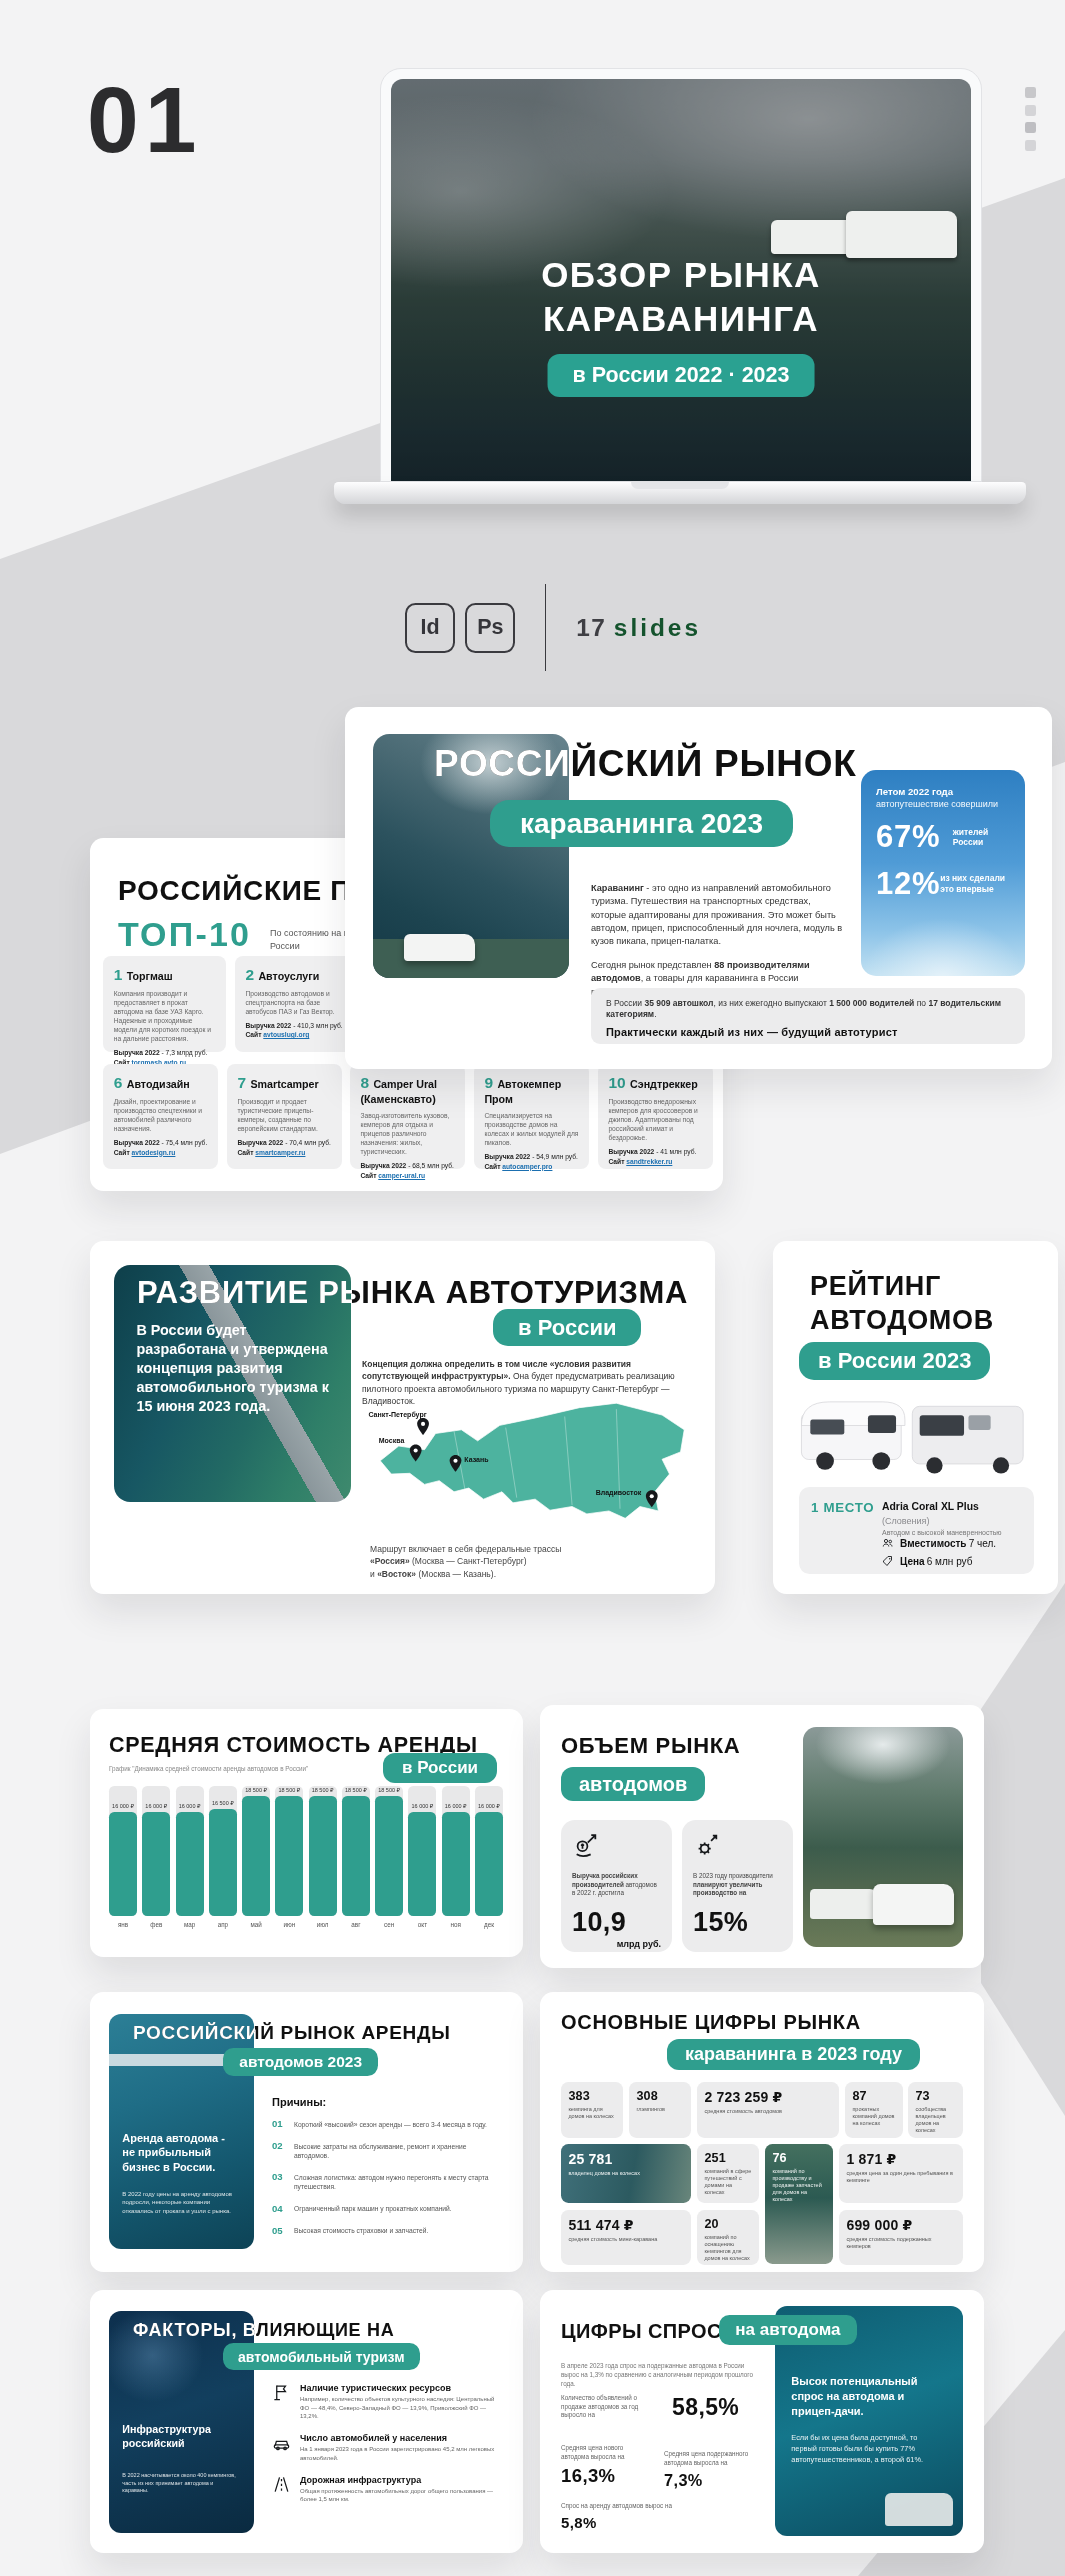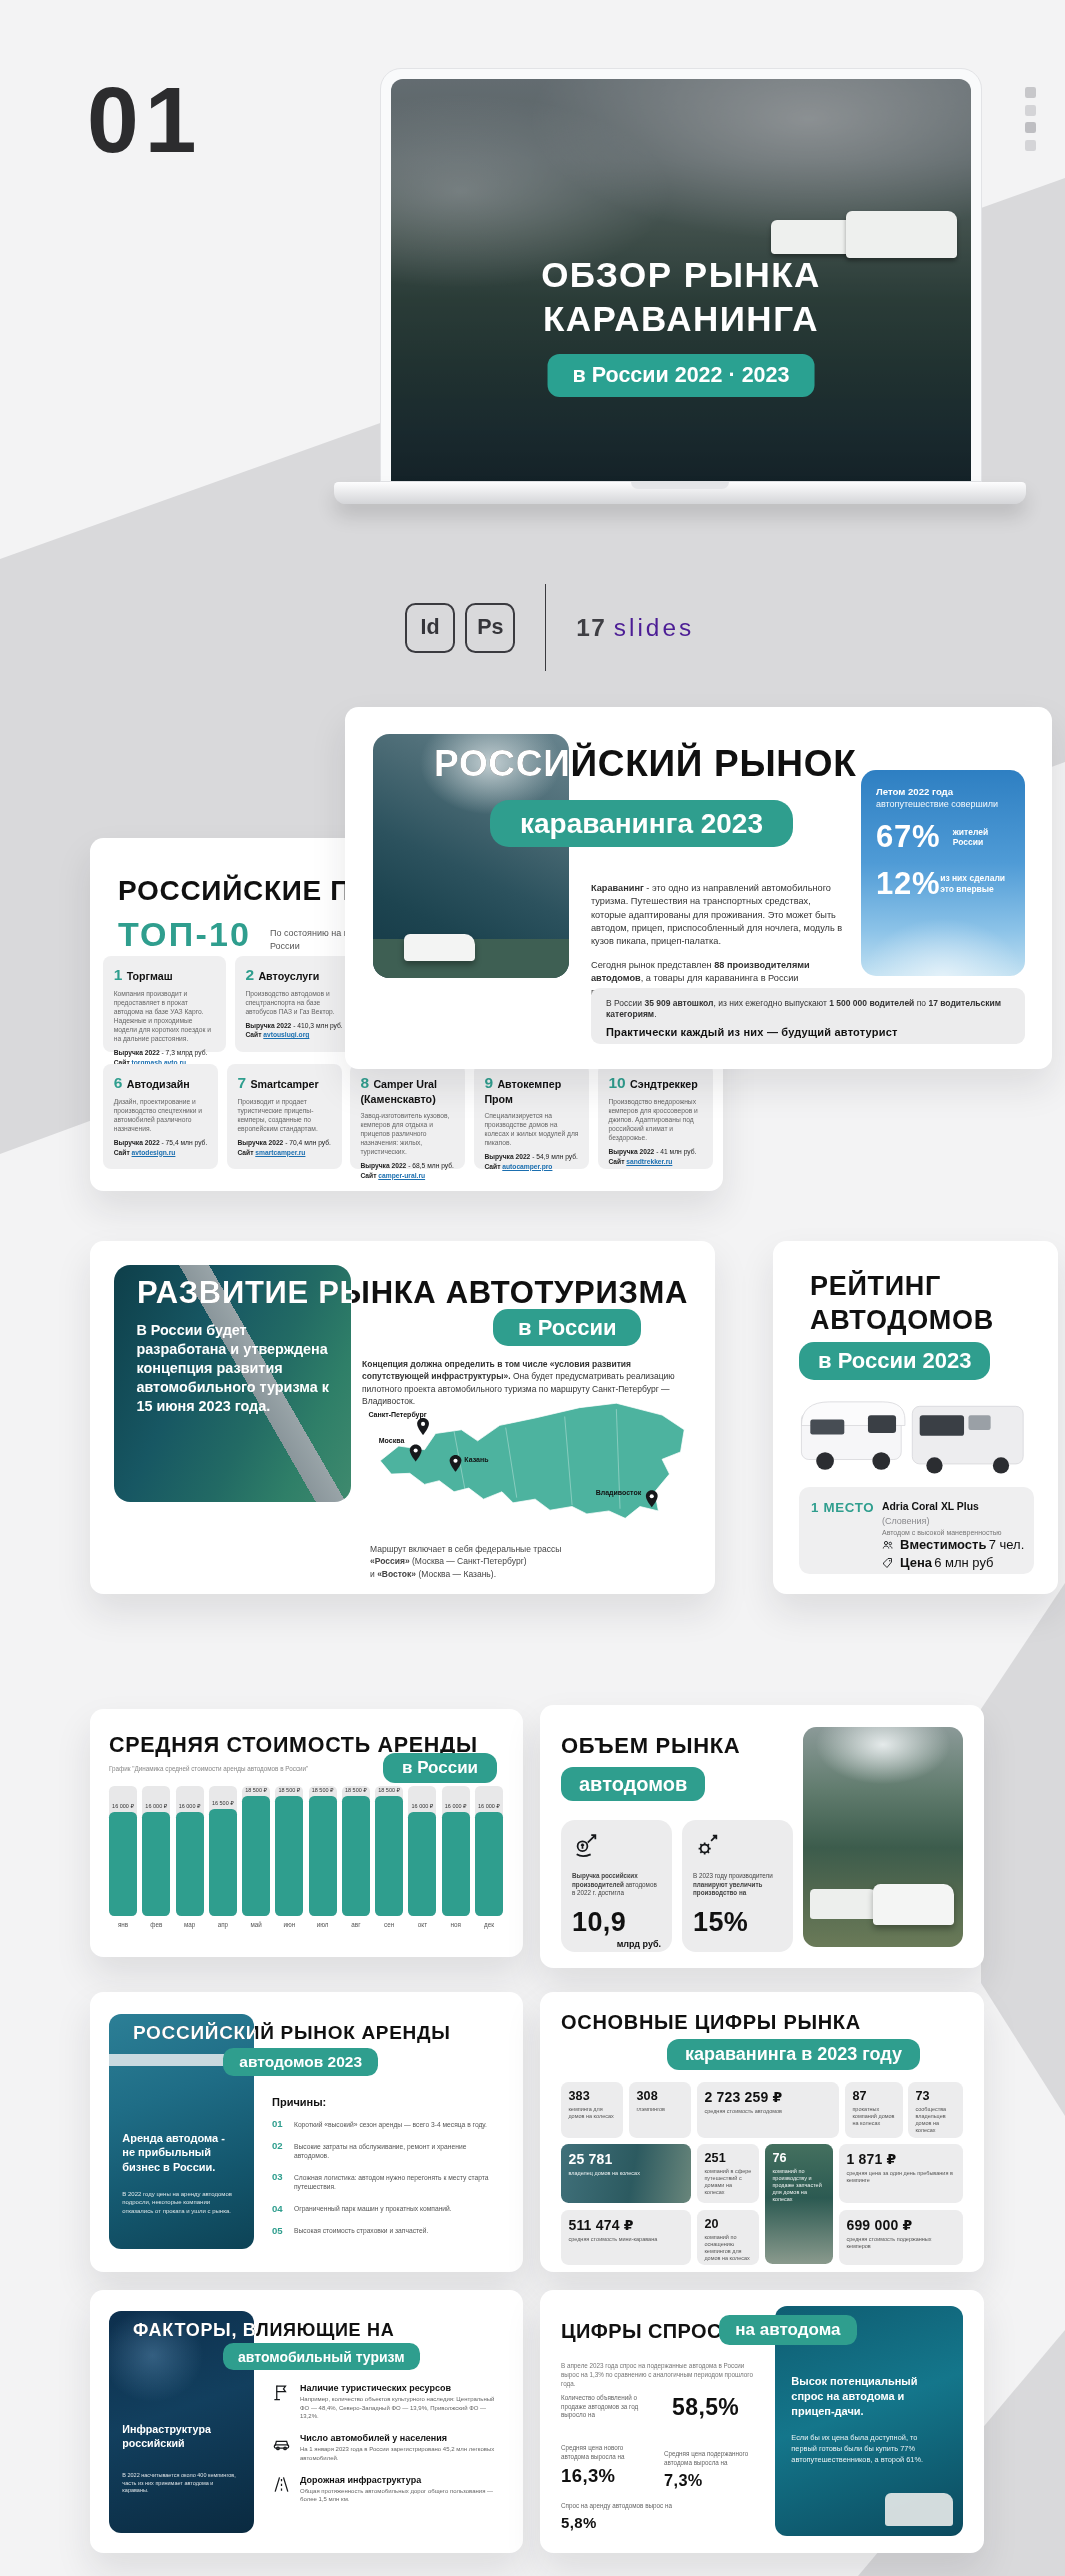--- a/index.html
+++ b/index.html
@@ -47,21 +47,21 @@
   #laptop-base::after{content:"";position:absolute;left:50%;transform:translateX(-50%);top:0;width:98px;height:6.7px;
     background:#e4e5e8;border-radius:0 0 7.4px 7.4px}
 
   
   #software{left:405px;top:584px;z-index:2;display:flex;align-items:center}
   .tool-badge{width:46px;height:46px;border:2.2px solid #3a3a3f;border-radius:10.4px;display:flex;align-items:center;
     justify-content:center;font-size:21.5px;font-weight:700;color:#35353a;margin-right:10.4px;background:transparent}
   #software .divider{width:1.5px;height:87px;background:#3a3a3f;margin:0 30px 0 19px}
   #slides-count{font-size:24.4px;color:#3f3f44;letter-spacing:1.5px}
   #slides-count b{font-weight:700;margin-right:7.4px}
-  #slides-count .lt{font-weight:400;color:#4c1d95;letter-spacing:3px}
+  #slides-count .lt{font-weight:700;color:#14532d;letter-spacing:3px}
 
   
   #slide-top10{left:90px;top:838px;width:633px;height:353px;z-index:1}
   #t10-title{left:28px;top:37px;font-size:28px}
   #t10-sub{left:28px;top:77px;font-size:34px;color:#2f9e8e;font-weight:700;letter-spacing:2.2px;position:absolute}
   #t10-note{left:180px;top:89px;width:174px;font-size:9px;color:#555;line-height:1.45;position:absolute}
   .t10-card{position:absolute;background:#efeff0;border-radius:8px;padding:9.6px 10.4px;box-sizing:border-box}
   .t10-num{color:#2f9e8e;font-size:15.5px;font-weight:700;margin-right:4.4px}
   .t10-name{font-size:10.7px;font-weight:700}
   .t10-desc{font-size:6.7px;color:#666;line-height:1.35;margin-top:5.2px}
@@ -115,21 +115,21 @@
   #rat-t1{left:37px;top:30px;font-size:27px;position:absolute;font-weight:700;letter-spacing:0.7px}
   #rat-t2{left:37px;top:64px;font-size:27px;position:absolute;font-weight:700;letter-spacing:0.7px}
   #rat-badge{left:26px;top:101px;height:38px;padding:0 19px;font-size:22px;border-radius:15px}
   #rat-rv{left:21px;top:152px;width:244px;height:85px;position:absolute}
   #rat-card{left:26px;top:246px;width:235px;height:87px;background:#efeff0;border-radius:10.4px;padding:11px 12px;box-sizing:border-box;position:absolute}
   #rat-place{color:#2f9e8e;font-size:13.3px;font-weight:700;letter-spacing:0.7px;position:absolute;left:12px;top:13.3px}
   #rat-model{position:absolute;left:83px;top:12px;width:144px}
   #rat-model .m{font-size:10.4px;font-weight:700}
   #rat-model .c{font-size:9px;color:#8a8a8e;font-weight:400}
   #rat-model .note{font-size:7px;color:#777;margin-top:2.2px}
-  .rat-feat{position:absolute;left:83px;display:flex;align-items:center;font-size:13px}
+  .rat-feat{position:absolute;left:83px;display:flex;align-items:center;font-size:10px}
   .rat-feat b{font-weight:700;margin-right:2.2px}
   .rat-feat .ic{width:12px;height:12px;margin-right:6px;display:inline-flex}
 
   
   #slide-chart{left:90px;top:1709px;width:433px;height:248px}
   #ch-title{left:19px;top:24px;font-size:21.5px}
   #ch-badge{left:293px;top:44px;height:30px;padding:0 19px;font-size:17px;border-radius:12px}
   #ch-sub{left:19px;top:56px;font-size:6.3px;color:#888;position:absolute}
   #ch-plot{left:19px;top:77px;width:394px;height:148px;position:absolute;display:flex;gap:5.2px}
   .bar-col{flex:1;display:flex;flex-direction:column;align-items:center}

